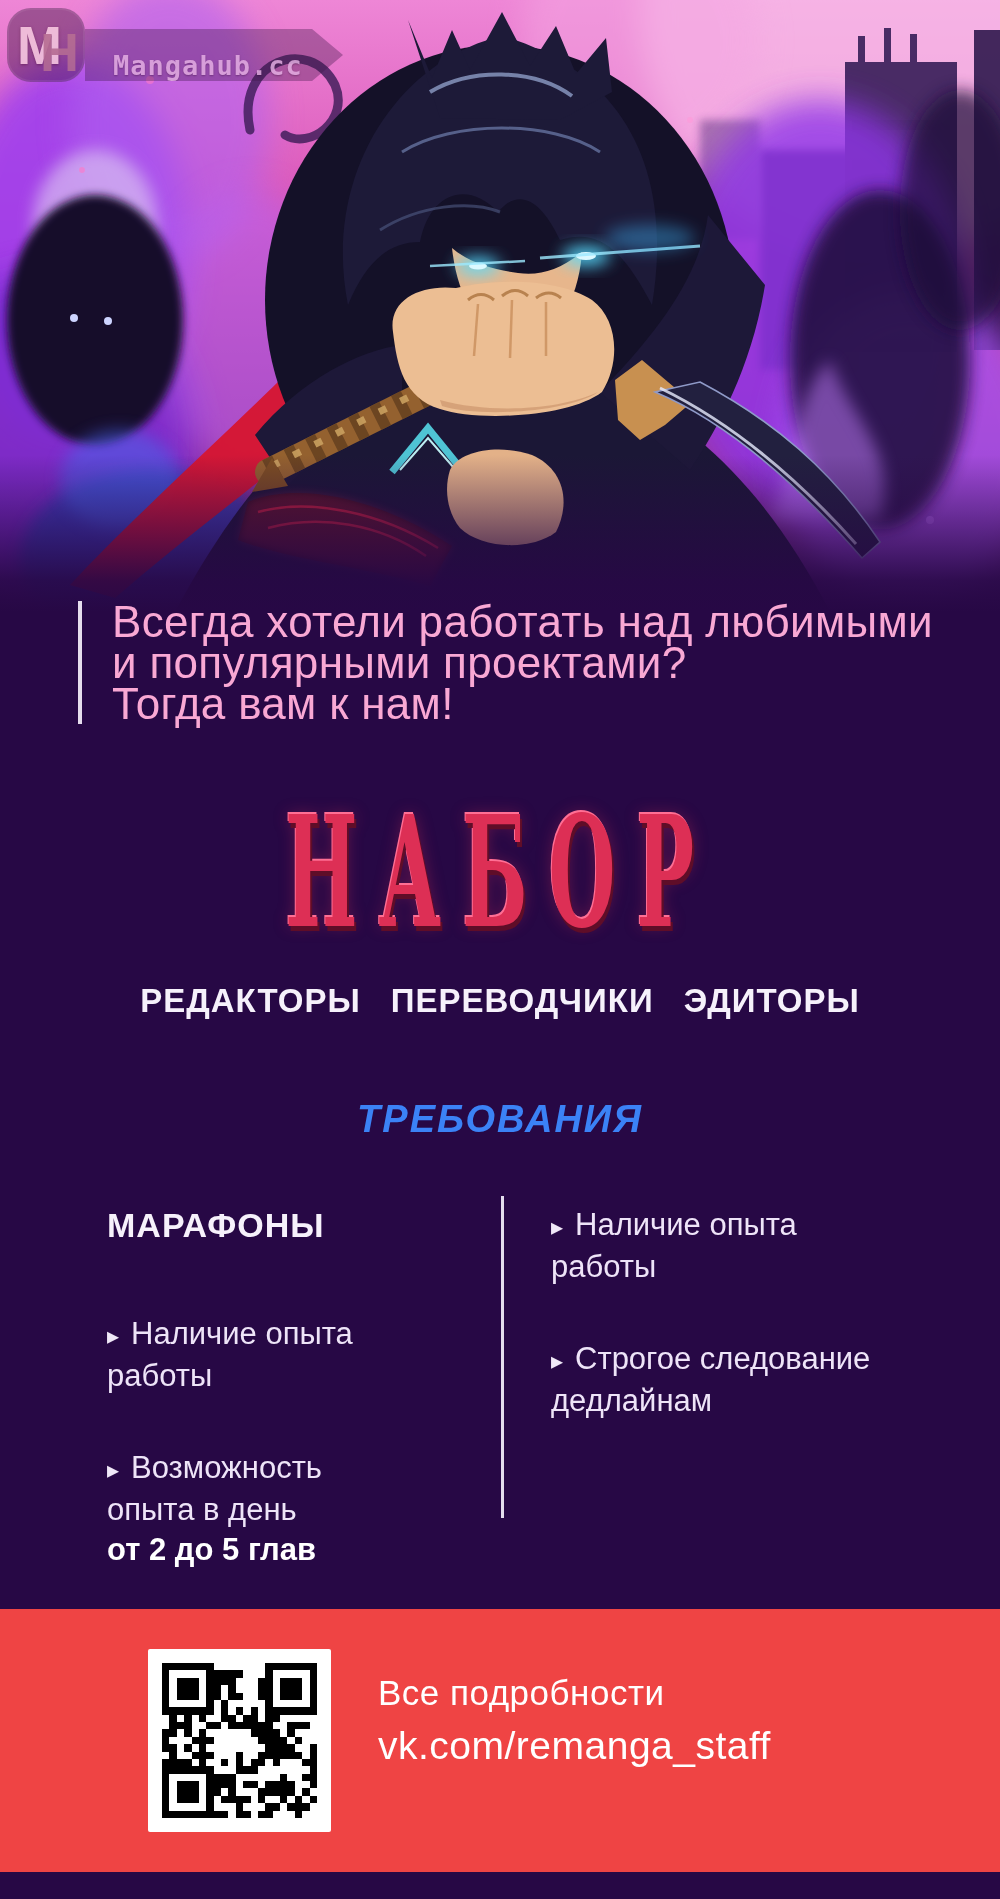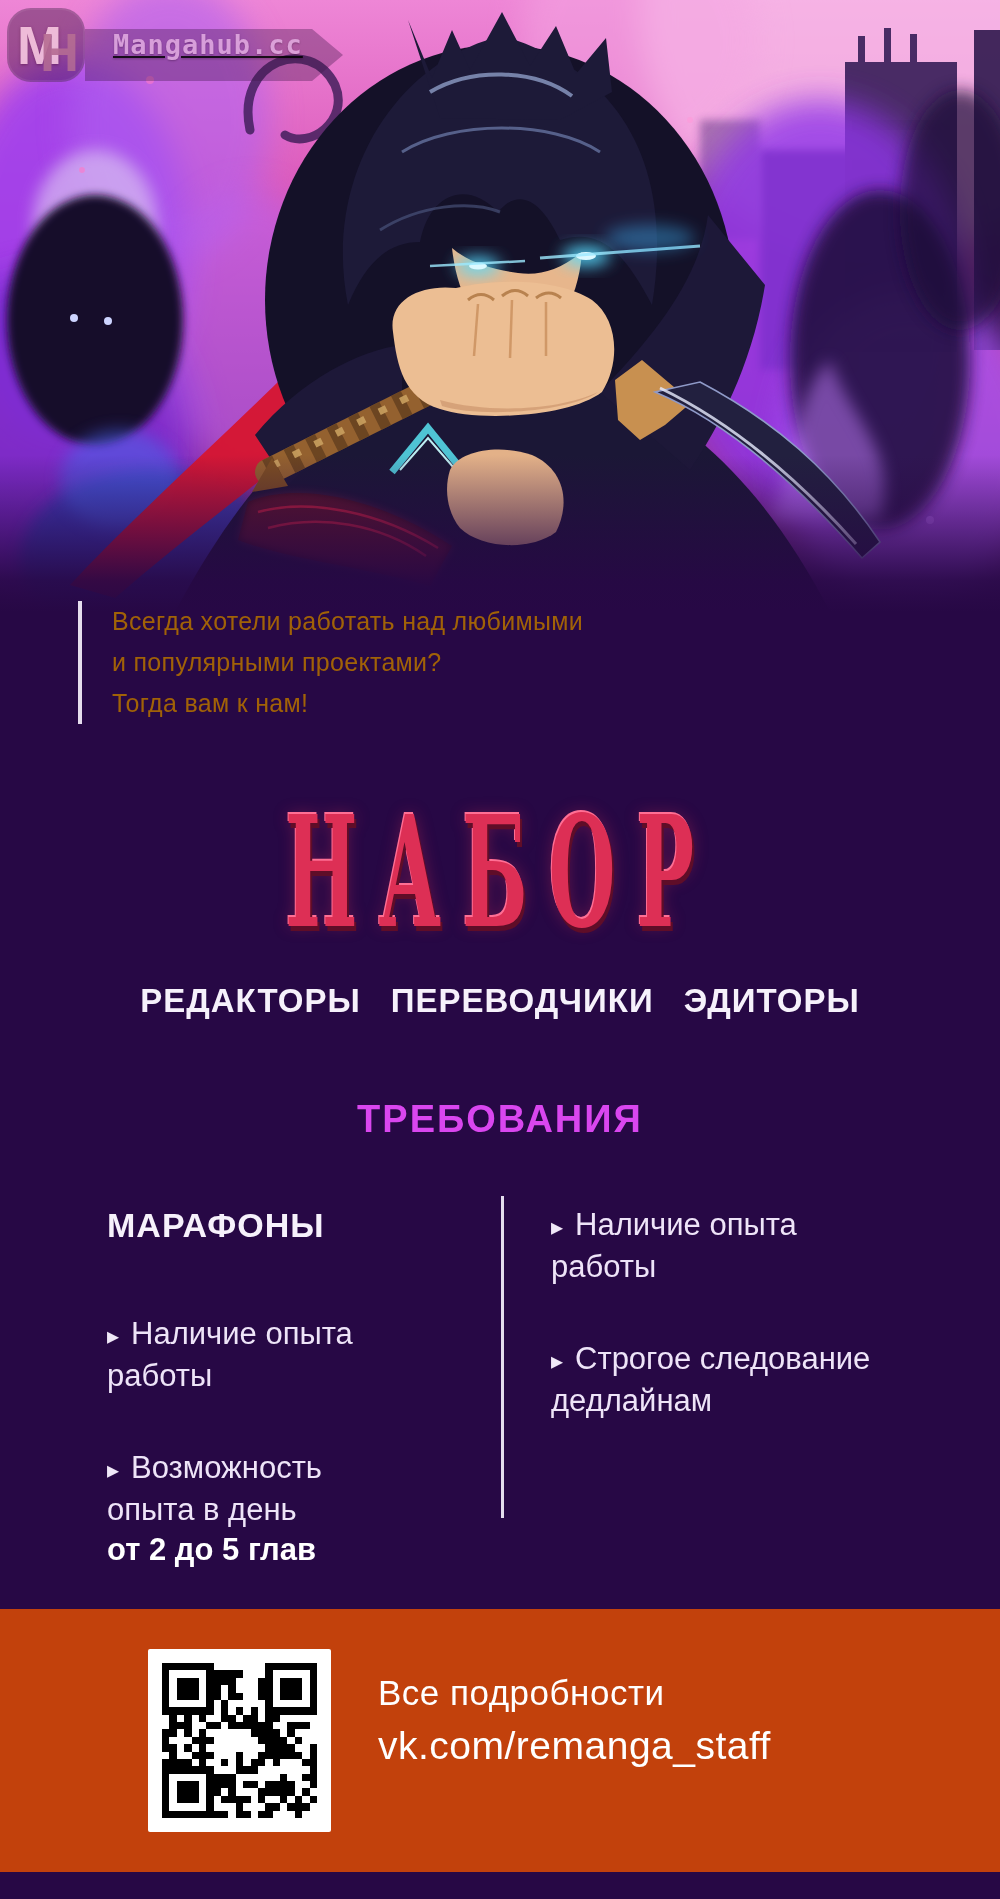--- a/index.html
+++ b/index.html
@@ -22,35 +22,35 @@
   .logo-icon .m, .logo-icon .h {
     position:absolute; font-weight:700; font-size:54px; line-height:1;
     font-family:"Liberation Sans", sans-serif;
   }
   .logo-icon .m { left:10px; top:10px; color:#efc4d9; text-shadow:0 1px 3px rgba(60,0,40,.5); }
   .logo-icon .h { left:33px; top:17px; color:#b06c8a; opacity:.9; }
   .logo-ribbon {
     position:absolute; left:78px; top:21px; width:258px; height:52px;
     background:rgba(62,22,72,.40);
     clip-path:polygon(0 0, 88% 0, 100% 50%, 88% 100%, 0 100%);
-    display:flex; align-items:flex-start;text-decoration:underline;
+    display:flex; align-items:flex-end;
   }
   .logo-ribbon span {
     margin-left:28px; font-family:"DejaVu Sans Mono", monospace;
     font-size:27px; font-weight:700; letter-spacing:1px;
     color:#daa6d9; text-shadow:0 1px 2px rgba(40,0,40,.4);
   }
 
   
   .intro {
     position:absolute; left:78px; top:601px;
     border-left:4px solid rgba(246,240,252,.92);
     padding-left:30px;
-    font-size:25px; line-height:41px; letter-spacing:.3px;
-    color:#a16207; white-space:pre-line;
+    font-size:44px; line-height:41px; letter-spacing:.3px;
+    color:#f9a8d4; white-space:pre-line;
   }
 
   
   .title {
     position:absolute; top:795px; left:0; width:1000px; text-align:center;
     font-family:"DejaVu Serif", serif; font-weight:700;
     font-size:148px; line-height:1; letter-spacing:40px;
     color:#dd2f55;
     transform:scale(.52,1.04); transform-origin:50% 0;
     text-shadow:4px 5px 0 #5f0d28, -2px -2px 0 #ff6f94, 0 0 22px rgba(221,47,85,.35);
@@ -261,21 +261,21 @@
 Тогда вам к нам!</div>
 
   <div class="title" style="color: rgb(221, 47, 85);">НАБОР</div>
 
   <div class="roles">
     <span>РЕДАКТОРЫ</span>
     <span>ПЕРЕВОДЧИКИ</span>
     <span>ЭДИТОРЫ</span>
   </div>
 
-  <div class="req-heading" style="color: #d946ef;">ТРЕБОВАНИЯ</div>
+  <div class="req-heading" style="color: #3b82f6; font-style: italic;">ТРЕБОВАНИЯ</div>
 
   <div class="col col-left">
     <h3>МАРАФОНЫ</h3>
     <div class="item">
       <span class="bullet">▸</span><span class="txt">Наличие опыта
 работы</span>
     </div>
     <div class="item">
       <span class="bullet">▸</span><span class="txt">Возможность
 опыта в день</span>
@@ -289,21 +289,21 @@
     <div class="item">
       <span class="bullet">▸</span><span class="txt">Наличие опыта
 работы</span>
     </div>
     <div class="item">
       <span class="bullet">▸</span><span class="txt">Строгое следование
 дедлайнам</span>
     </div>
   </div>
 
-  <div class="footer" style="background: #c2410c;">
+  <div class="footer" style="background: #ef4444;">
     <div class="qr">
       <svg id="qr-svg" viewBox="0 0 21 21">
           <rect x="0" y="0" width="7" height="7" fill="#000"></rect>
           <rect x="1" y="1" width="5" height="5" fill="#fff"></rect>
           <rect x="2" y="2" width="3" height="3" fill="#000"></rect>
           <rect x="14" y="0" width="7" height="7" fill="#000"></rect>
           <rect x="15" y="1" width="5" height="5" fill="#fff"></rect>
           <rect x="16" y="2" width="3" height="3" fill="#000"></rect>
           <rect x="0" y="14" width="7" height="7" fill="#000"></rect>
           <rect x="1" y="15" width="5" height="5" fill="#fff"></rect>

